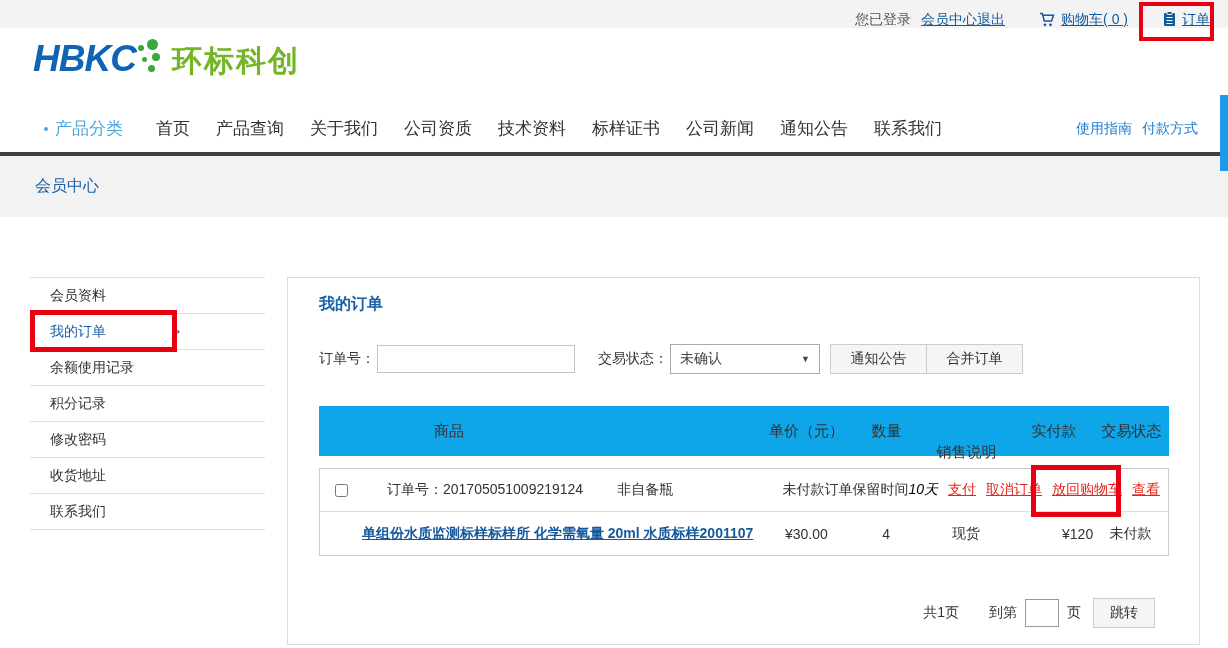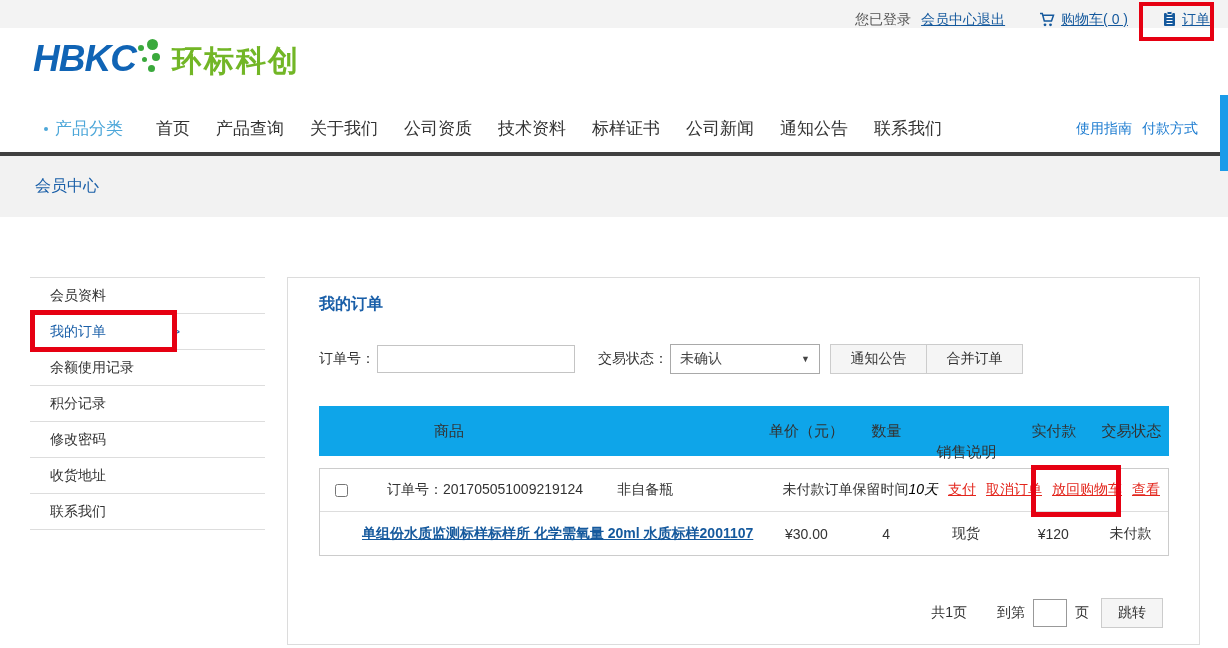--- a/index.html
+++ b/index.html
@@ -84,24 +84,24 @@
   .row-a input[type=checkbox] { width:13px; height:13px; margin-right:39px; cursor:pointer; }
   .bottle { margin-left:34px; }
   .row-a-right { margin-left:auto; display:flex; align-items:center; gap:10px; white-space:nowrap; }
   .red-txt { color:#000000;font-style:italic; }
   .red-link { color:#e3261d; text-decoration:underline; cursor:pointer; }
   .row-b { height:43px; display:flex; align-items:center; font-size:14px; color:#333; }
   .cell-product { width:440px; padding-left:42px; }
   .cell-product a { color:#15599d; text-decoration:underline; cursor:pointer;font-weight:bold; }
   .cell { text-align:center; }
   .c-price { width:95px; } .c-qty { width:65px; } .c-note { width:95px; }
-  .c-paid { width:80px; } .c-status { width:75px; }
-
-  
-  .pagination { position:absolute; right:36px; top:320px; display:flex; align-items:center;
+  .c-paid { width:80px;text-align:right; } .c-status { width:75px; }
+
+  
+  .pagination { position:absolute; right:44px; top:320px; display:flex; align-items:center;
                 font-size:14px; color:#333; }
   .pg-total { margin-right:30px; }
   .goto-input { width:34px; height:28px; border:1px solid #999; margin:0 8px; padding:0 4px; font-size:14px; }
   .btn-jump { width:62px; margin-left:12px; }
 
   
   .anno { position:absolute; border:4px solid #e60012; pointer-events:none; }
   .anno-thick { border-width:5px; }
   .side-widget { position:absolute; left:1220px; top:95px; width:8px; height:76px; background:#1b9be9; }
   .icon { display:inline-flex; align-items:center; }

